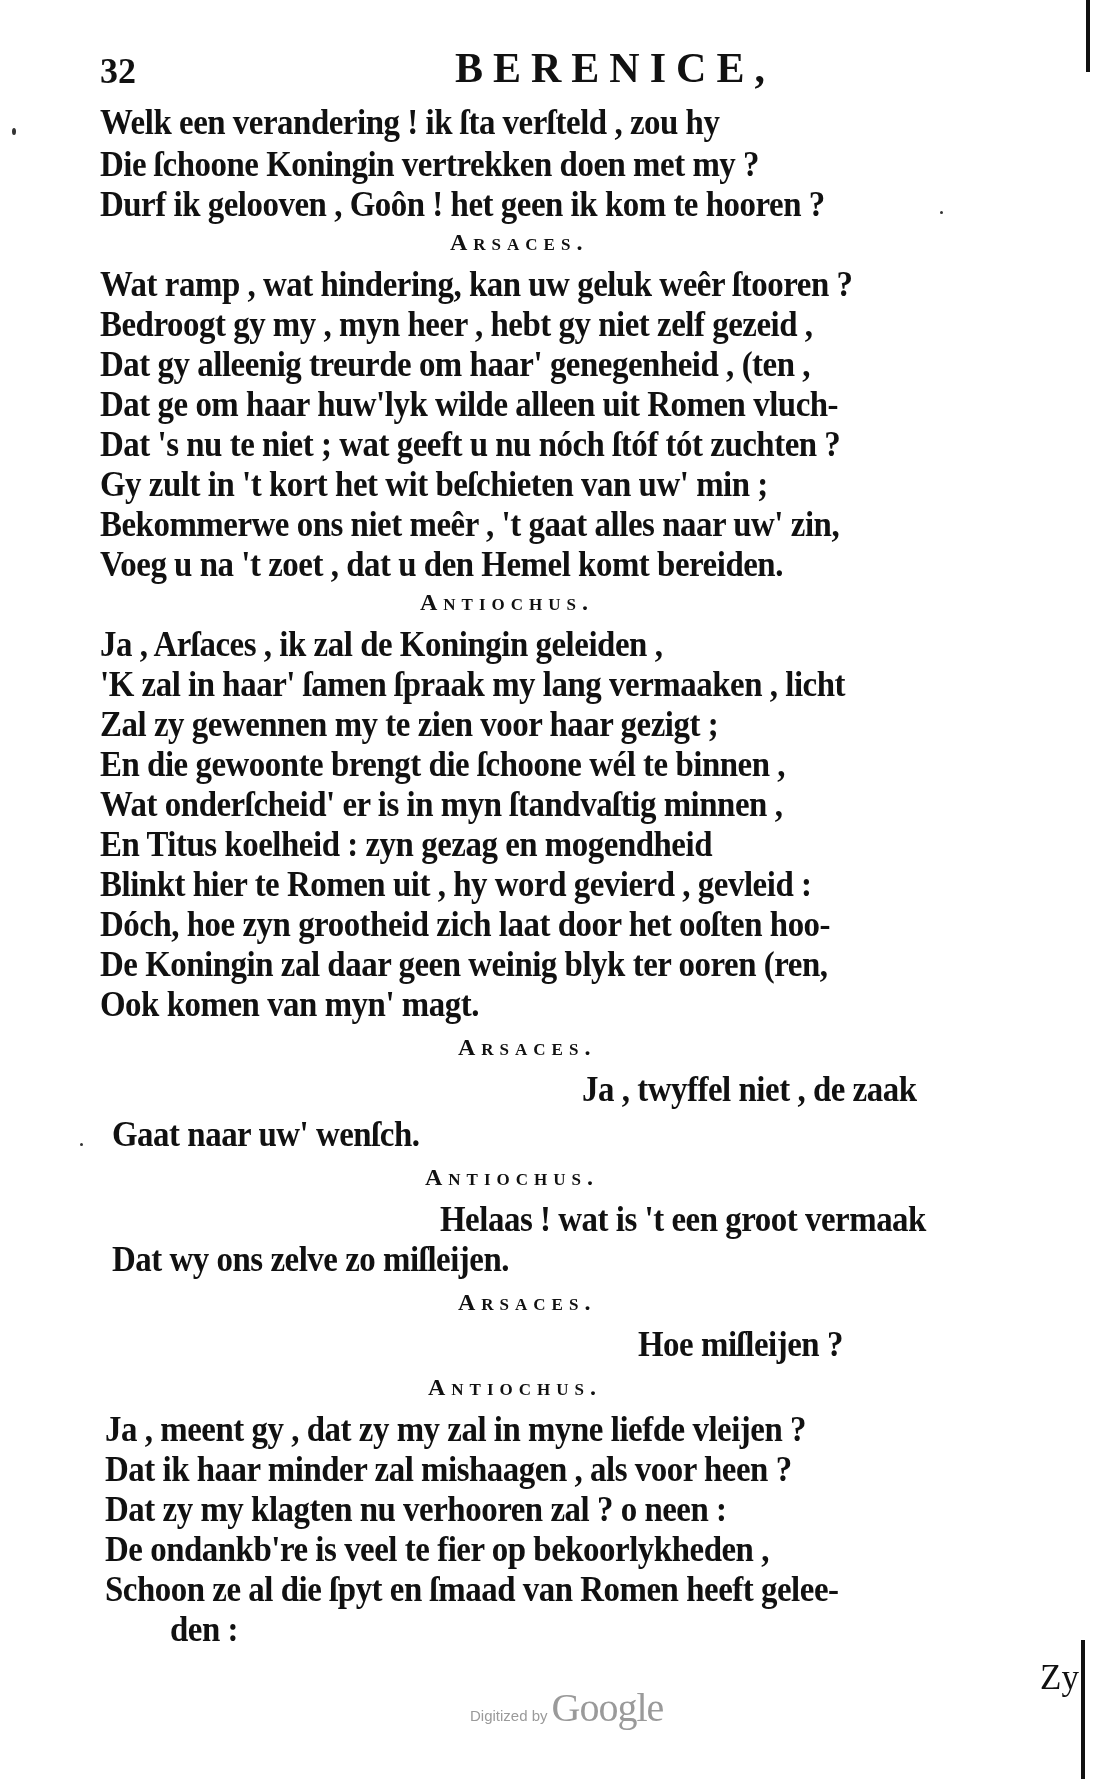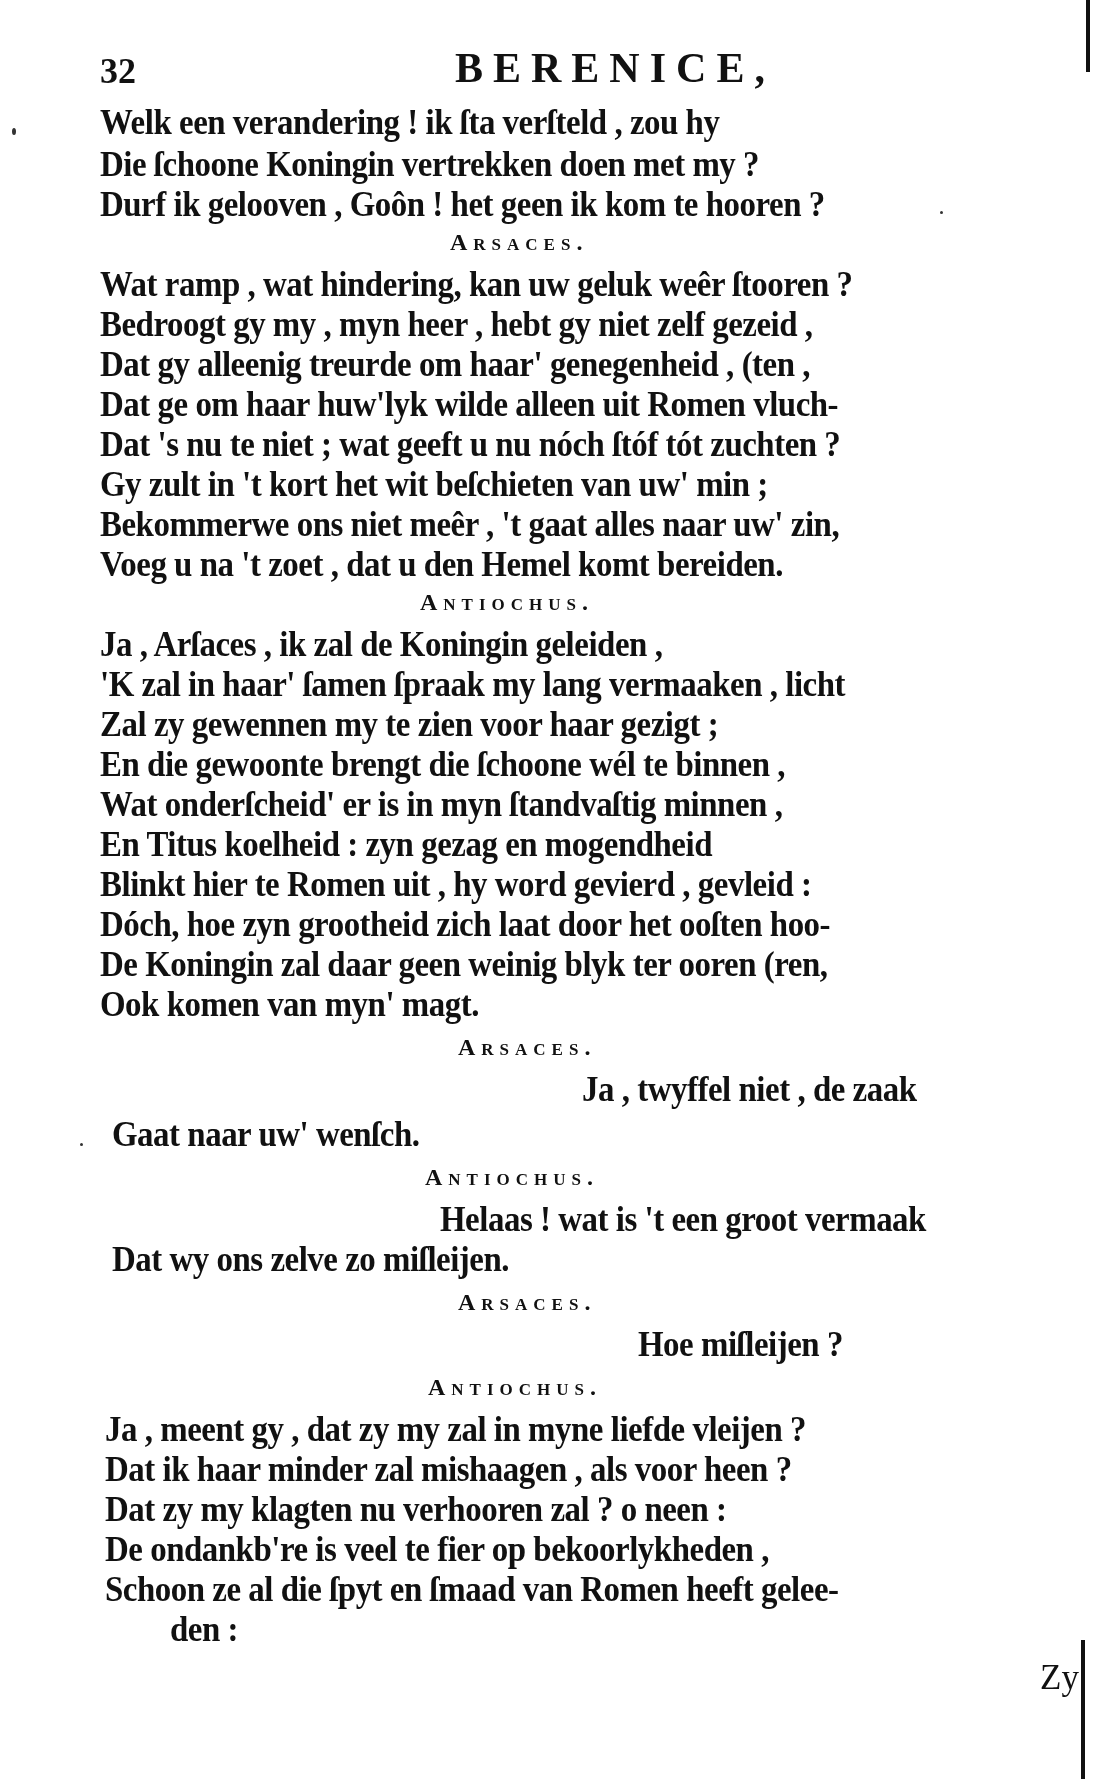--- a/index.html
+++ b/index.html
@@ -67,17 +67,21 @@
       <div class="line" style="left: 105px; top: 1410px;">Ja ,  meent gy ,  dat zy my zal in myne liefde vleijen ?</div>
       <div class="line" style="left: 105px; top: 1450px;">Dat ik haar minder zal mishaagen ,  als voor heen ?</div>
       <div class="line" style="left: 105px; top: 1490px;">Dat zy my klagten nu verhooren zal ?  o neen :</div>
       <div class="line" style="left: 105px; top: 1530px;">De ondankb're is veel te fier op bekoorlykheden ,</div>
       <div class="line" style="left: 105px; top: 1570px;">Schoon ze al die ſpyt en ſmaad  van Romen heeft gelee-</div>
       <div class="line" style="left: 170px; top: 1610px;">den :</div>
     </div>
 
   <div class="catch">Zy</div>
 
+  <div class="watermark">
+    <span class="small">Digitized by</span>
+    <span class="big">Google</span>
+  </div>
 
   <div class="speck" style="left:12px;top:128px;width:4px;height:7px;"></div>
   <div class="speck" style="left:940px;top:211px;"></div>
   <div class="speck" style="left:80px;top:1143px;"></div>
 </div>
 
 </body></html>

